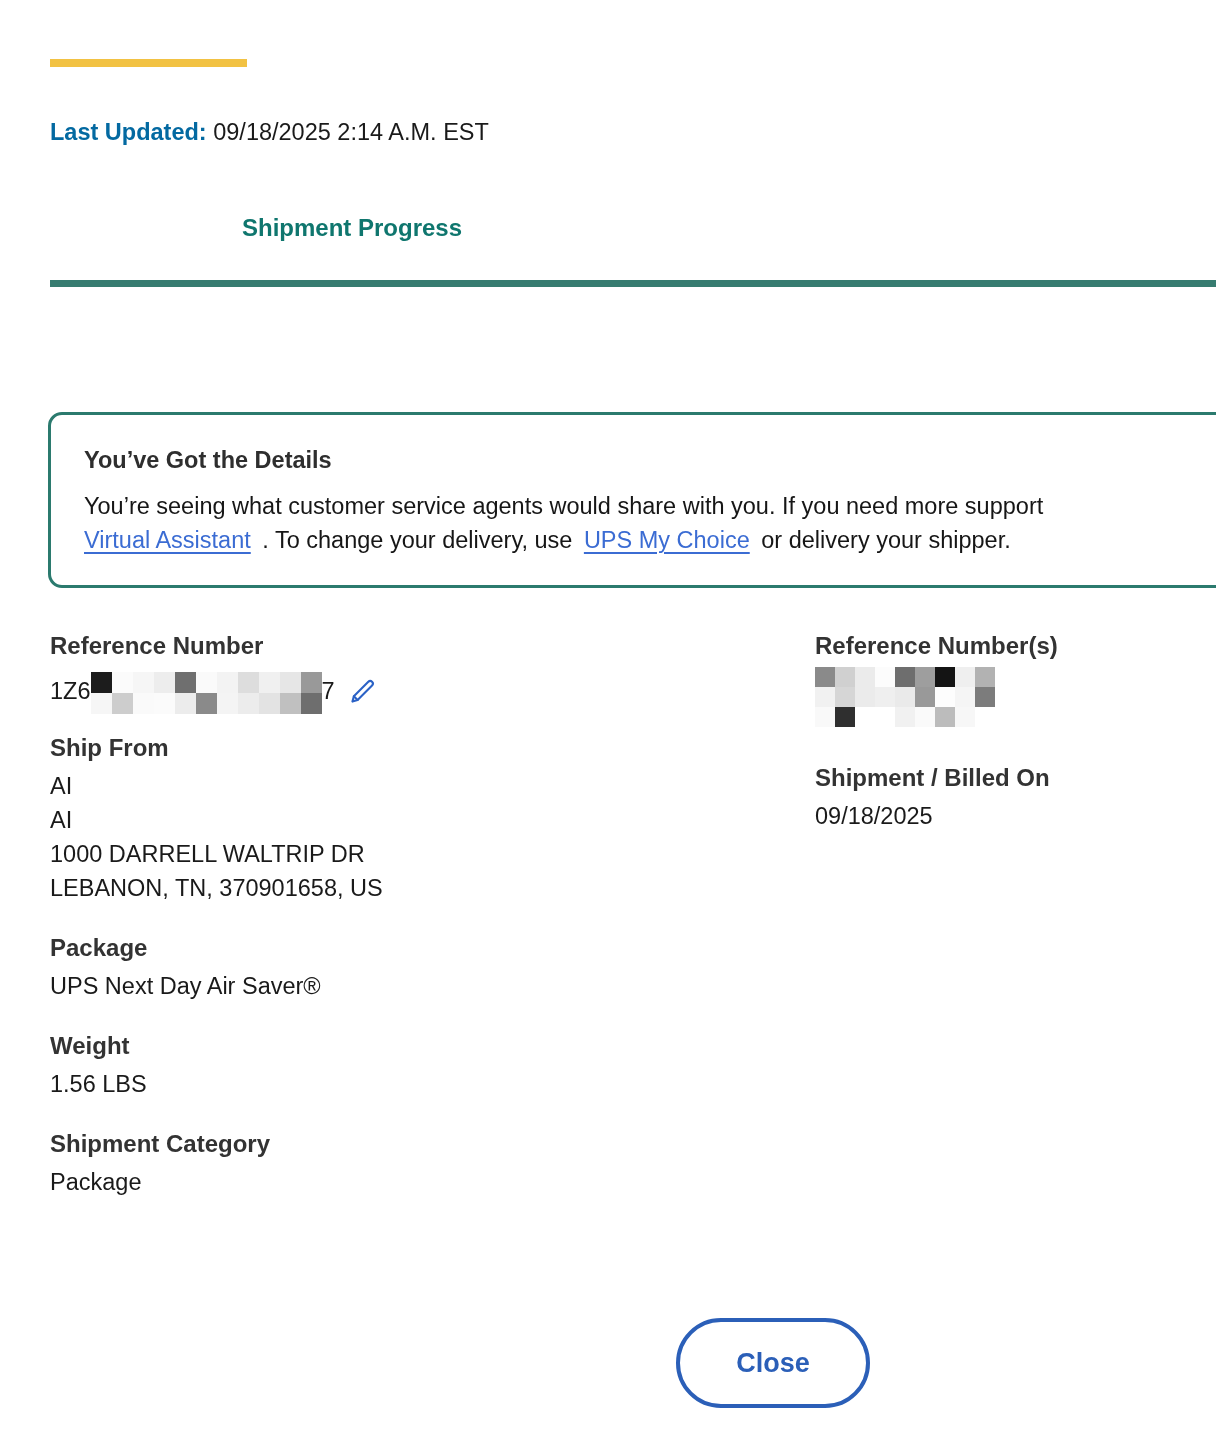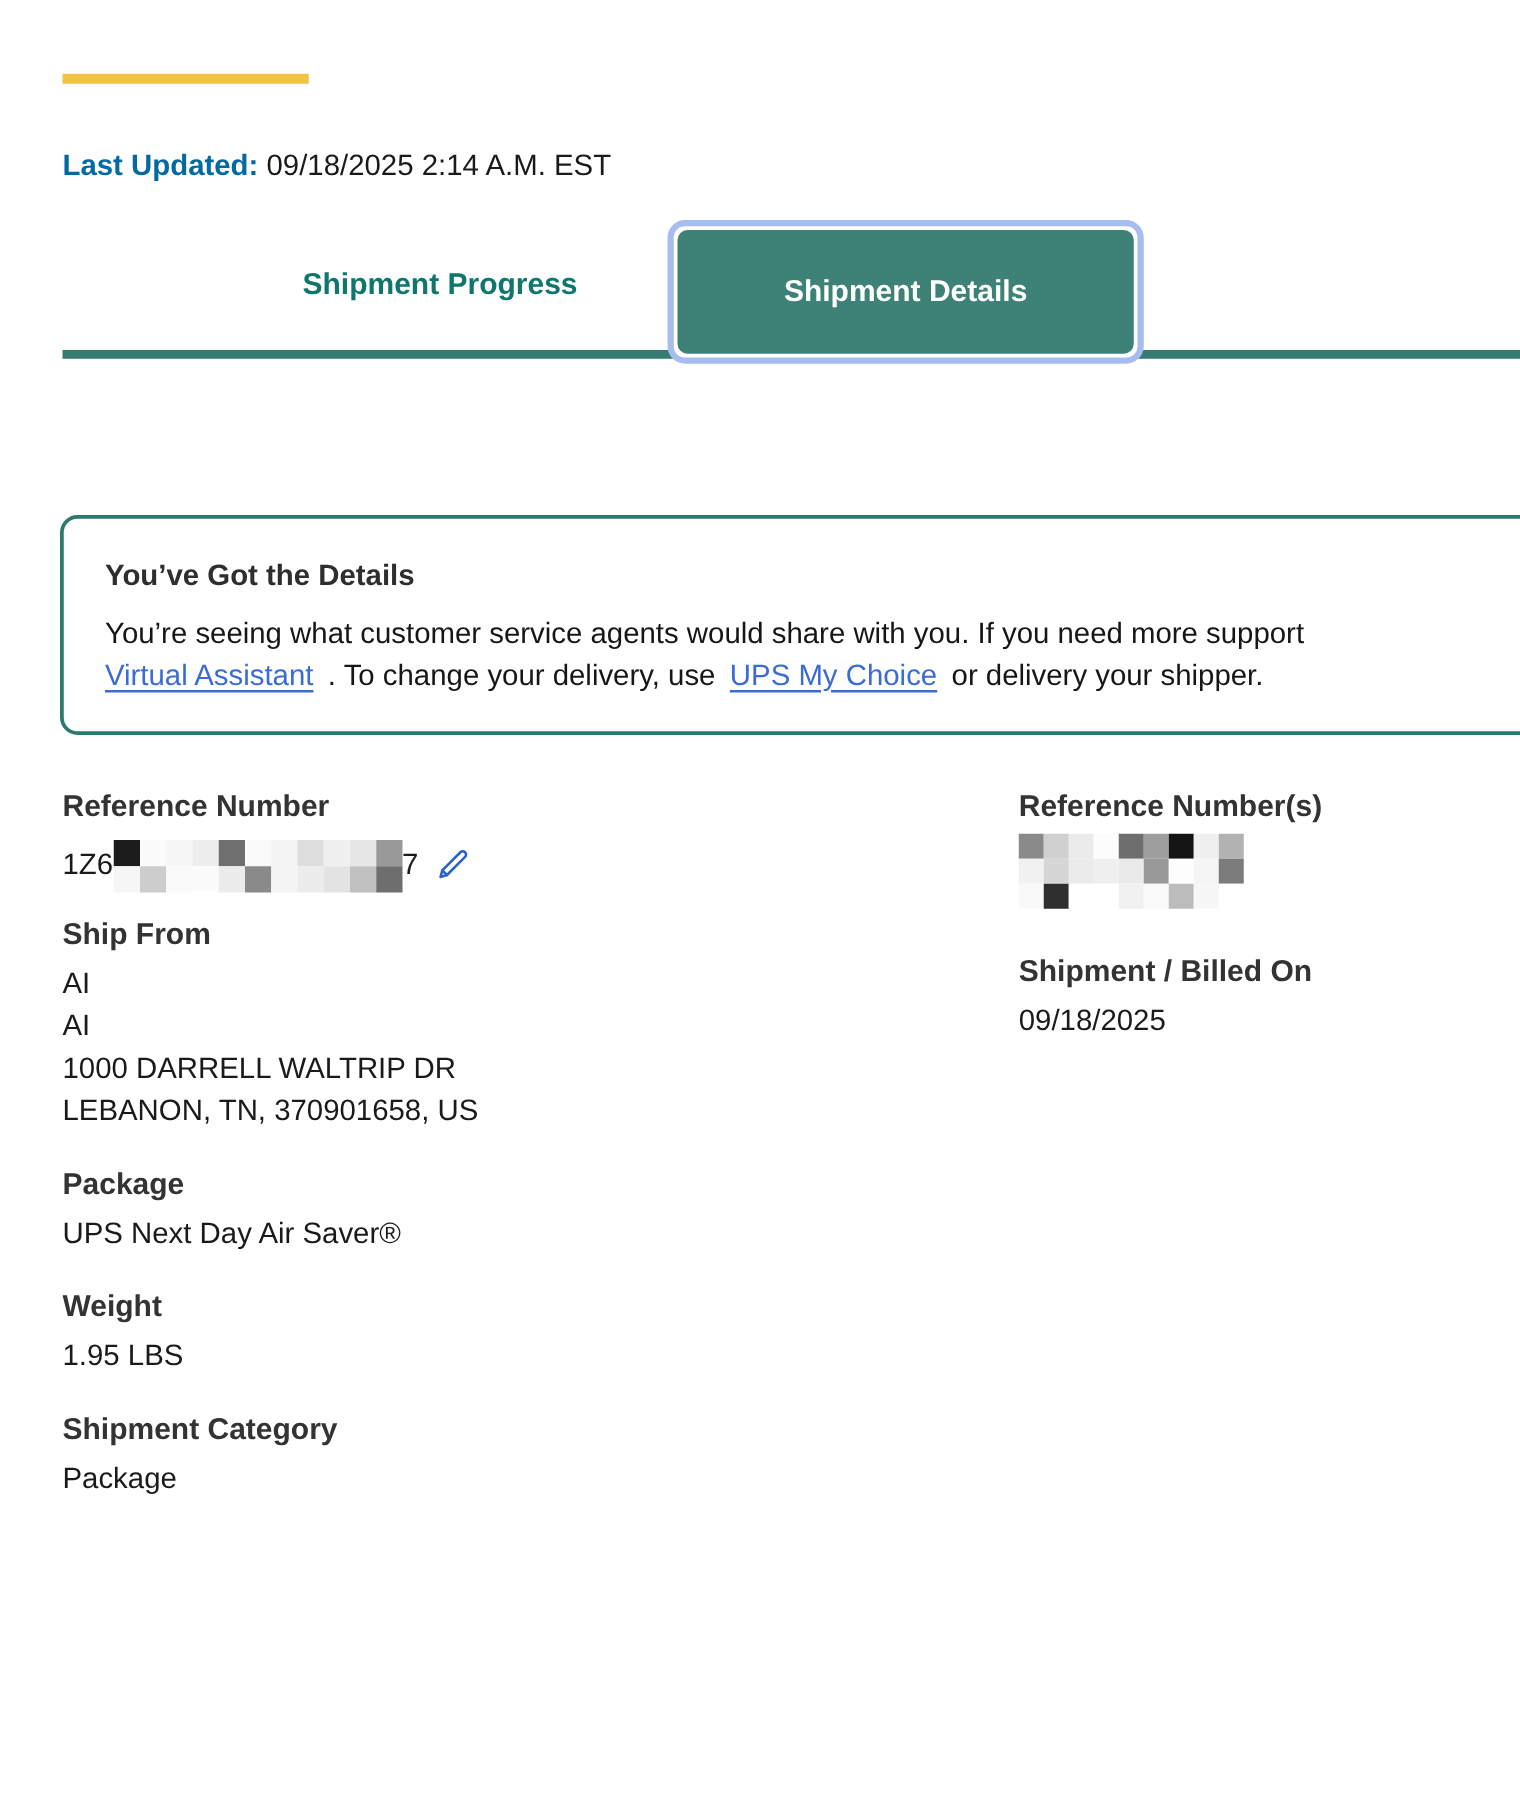--- a/index.html
+++ b/index.html
@@ -55,23 +55,20 @@
 
   <div class="accent-bar"></div>
 
   <div class="last-updated">
     <b>Last Updated:</b>
     <span>09/18/2025 2:14 A.M. EST</span>
   </div>
 
   <button class="tab-inactive">Shipment Progress</button>
 
-  <div class="tab-active-outer">
-    <div class="tab-active-inner">Shipment Details</div>
-  </div>
 
   <div class="tab-divider"></div>
 
   <div class="infobox">
     <div class="infobox-title">You’ve Got the Details</div>
     <div class="infobox-line">You’re seeing what customer service agents would share with you. If you need more support</div>
     <div class="infobox-line">
       <a>Virtual Assistant</a>
       <span class="sp-l">. To change your delivery, use</span>
       <span class="sp-l"><a>UPS My Choice</a></span>
@@ -165,22 +162,23 @@
     <div class="field-value">09/18/2025</div>
   </div>
 
   <div class="field" style="left:50px; top:934px;">
     <div class="field-label">Package</div>
     <div class="field-value">UPS Next Day Air Saver®</div>
   </div>
 
   <div class="field" style="left:50px; top:1032px;">
     <div class="field-label">Weight</div>
-    <div class="field-value">1.95 LBS</div>
+    <div class="field-value">1.56 LBS</div>
   </div>
 
   <div class="field" style="left:50px; top:1130px;">
     <div class="field-label">Shipment Category</div>
     <div class="field-value">Package</div>
   </div>
 
+  <button class="close-btn">Close</button>
 
 </div>
 
 </body></html>

